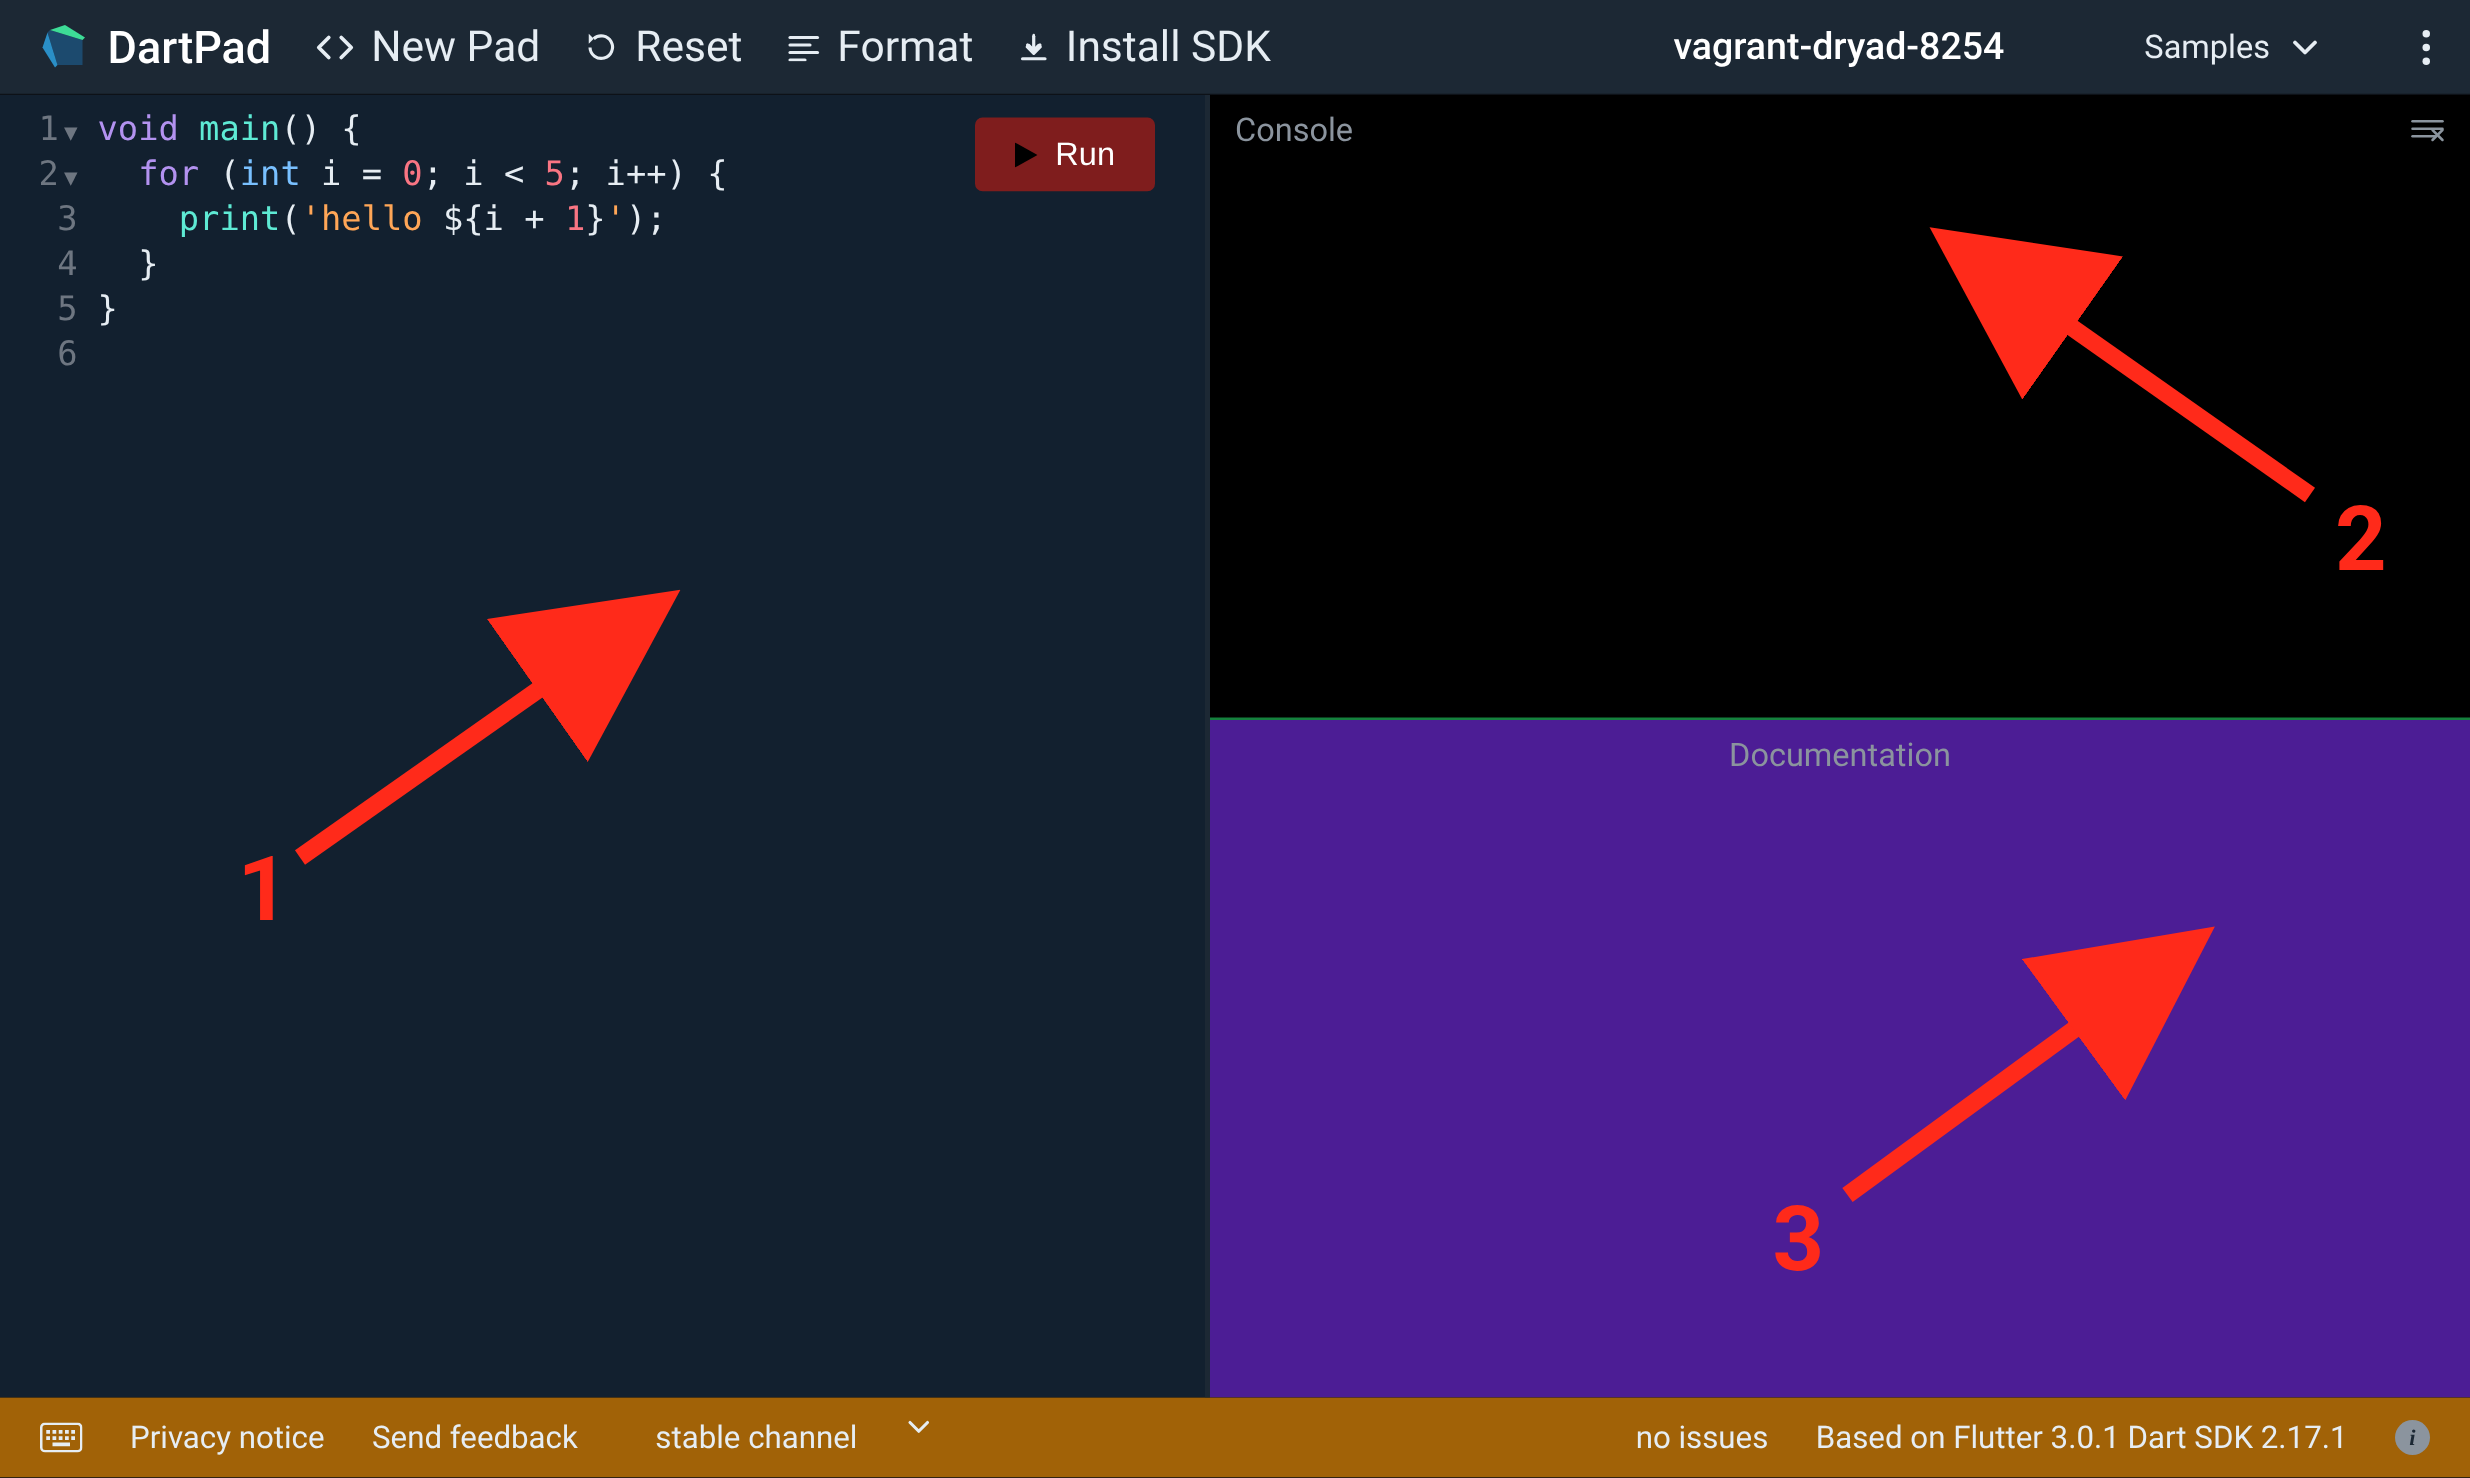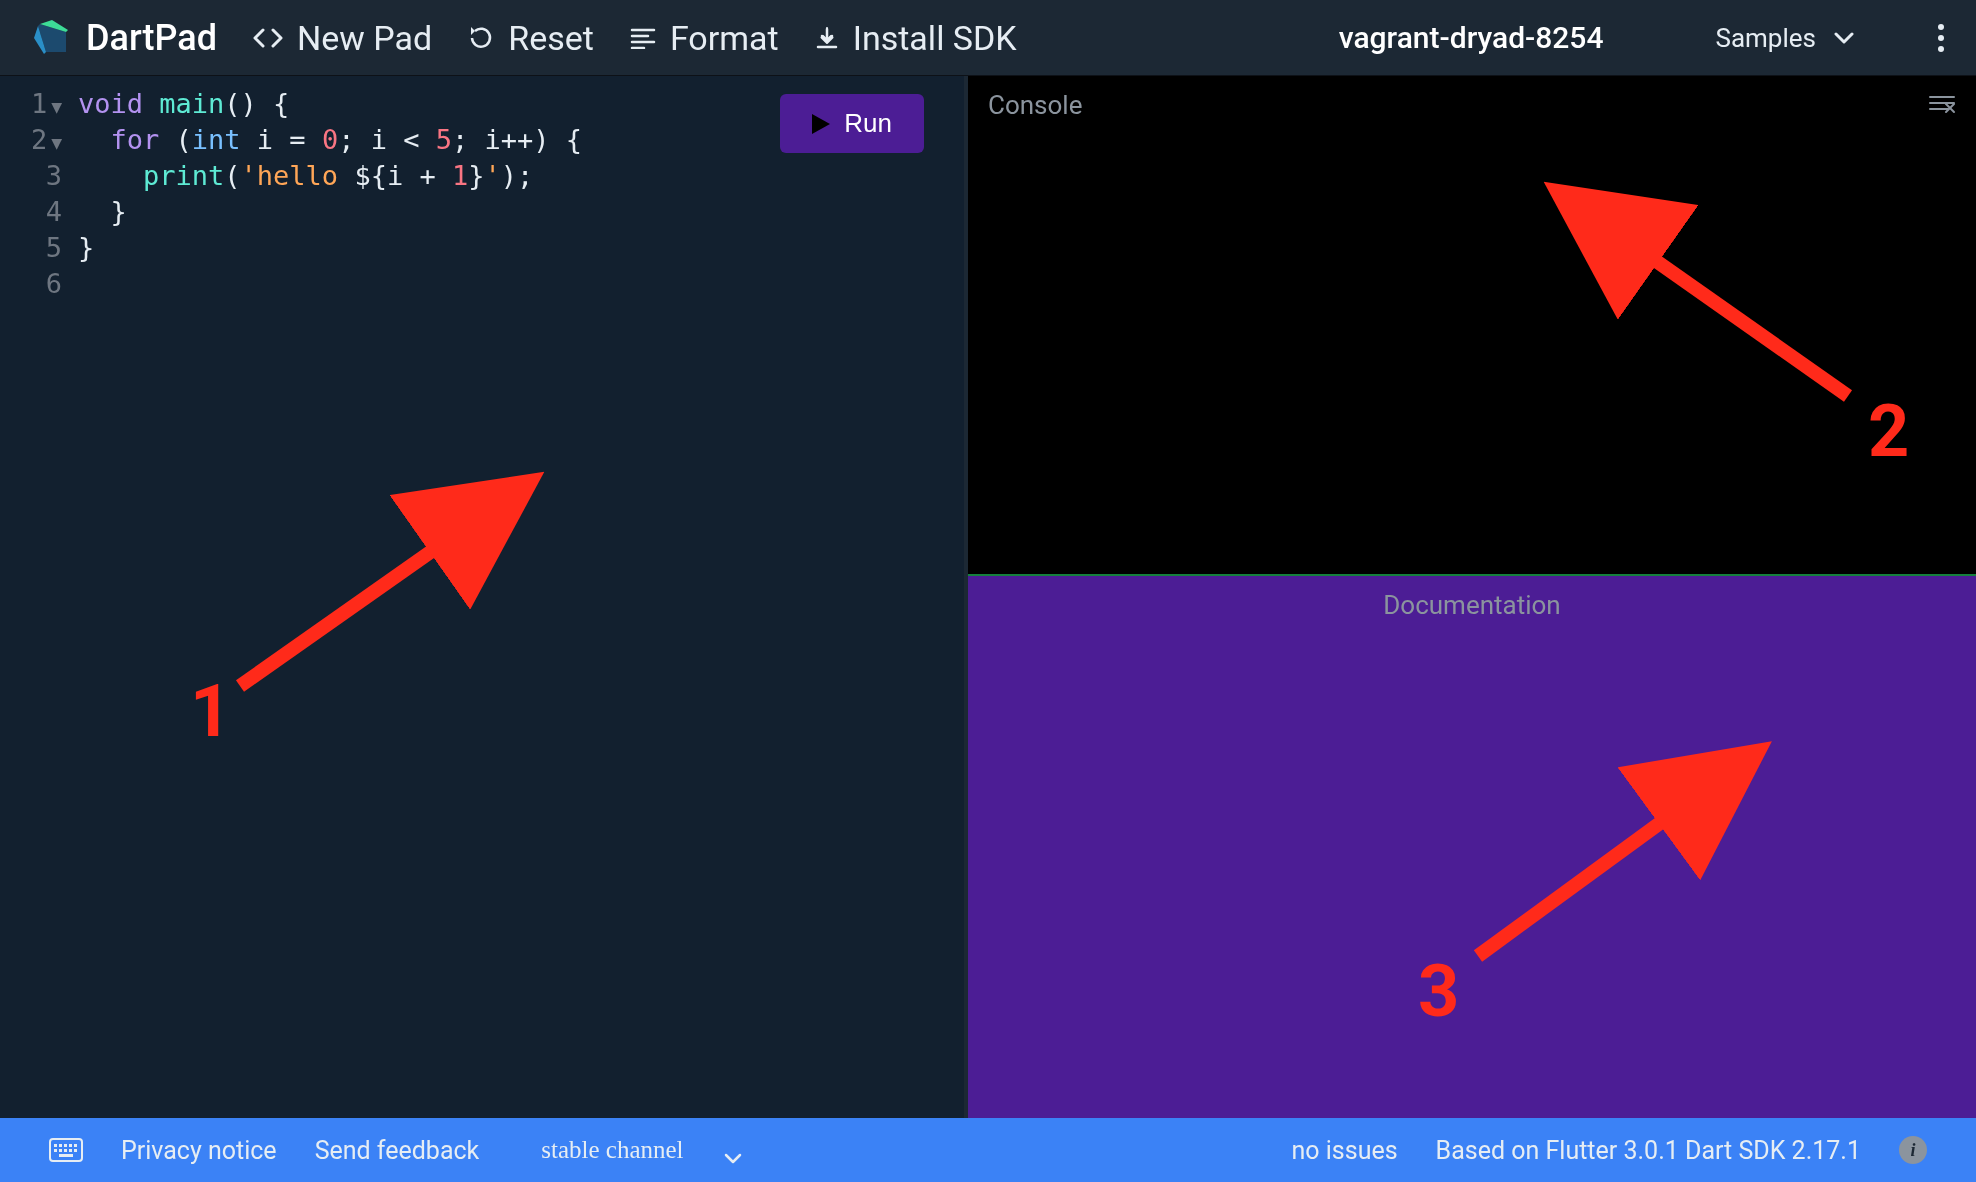--- a/index.html
+++ b/index.html
@@ -111,21 +111,21 @@
       right: 20px;
       cursor: pointer;
       color: #8b949e;
     }
     
     
     .run-btn {
       position: absolute;
       top: 18px;
       right: 40px;
-      background: #4c1d95;
+      background: #7f1d1d;
       color: #fff;
       border: none;
       padding: 14px 32px;
       border-radius: 6px;
       font-size: 26px;
       font-weight: 500;
       display: flex;
       align-items: center;
       gap: 14px;
       cursor: pointer;
@@ -150,32 +150,32 @@
     .code-line { height: 36px; white-space: pre; color: #e6edf3; }
     .tok-kw { color: #b392f0; }
     .tok-type { color: #79c0ff; }
     .tok-fn { color: #5eead4; }
     .tok-num { color: #f97583; }
     .tok-str { color: #ffa657; }
     .tok-punct { color: #e6edf3; }
     
     
     .footer {
-      background: #3b82f6;
+      background: #a16207;
       height: 64px;
       display: flex;
       align-items: center;
-      padding: 0 49px;
+      padding: 0 32px;
       gap: 38px;
       font-size: 25px;
       color: #e6edf3;
     }
     .footer-spacer { flex: 1; }
     .footer-link { cursor: pointer; }
-    .channel-dropdown { display: flex; align-items: flex-end; gap: 40px; cursor: pointer; margin-left: 24px; font-family: Liberation Serif, serif;}
+    .channel-dropdown { display: flex; align-items: flex-start; gap: 40px; cursor: pointer; margin-left: 24px;}
     .info-circle {
       width: 28px; height: 28px; border-radius: 50%; background: #8b949e;
       color: #1c2834; display: flex; align-items: center; justify-content: center;
       font-size: 18px; font-weight: bold; font-style: italic; font-family: serif;
       cursor: pointer;
     }
     
     
     .annotation {
       position: absolute;

